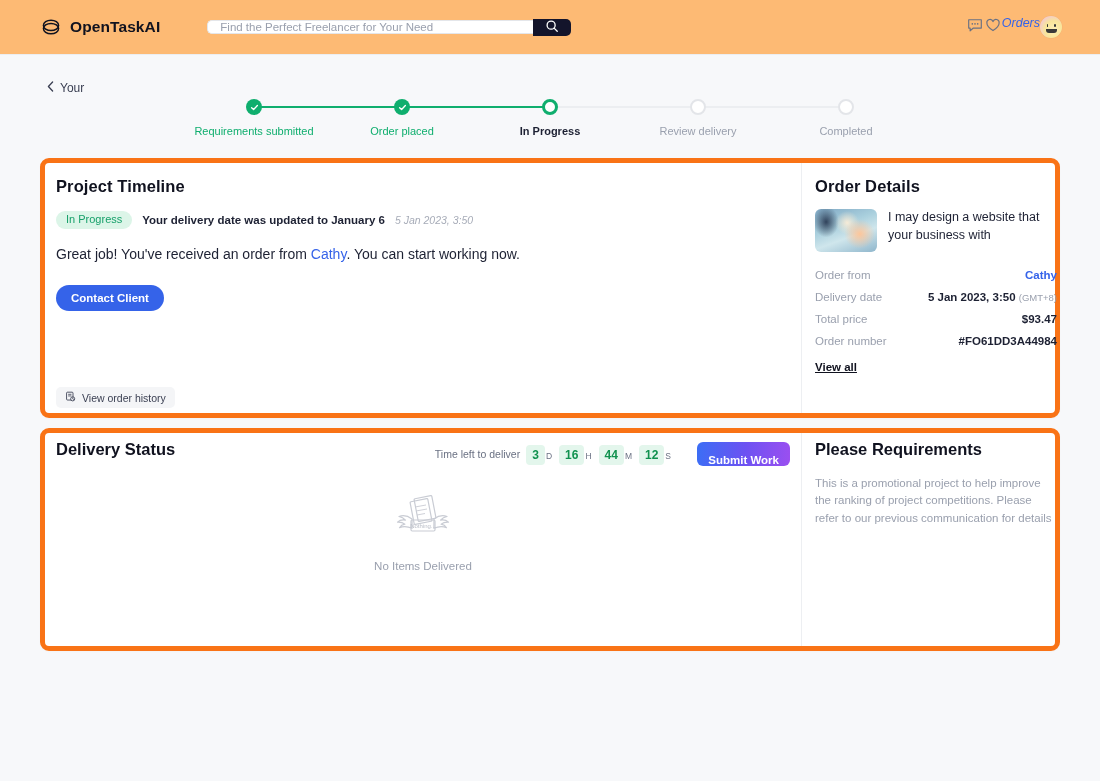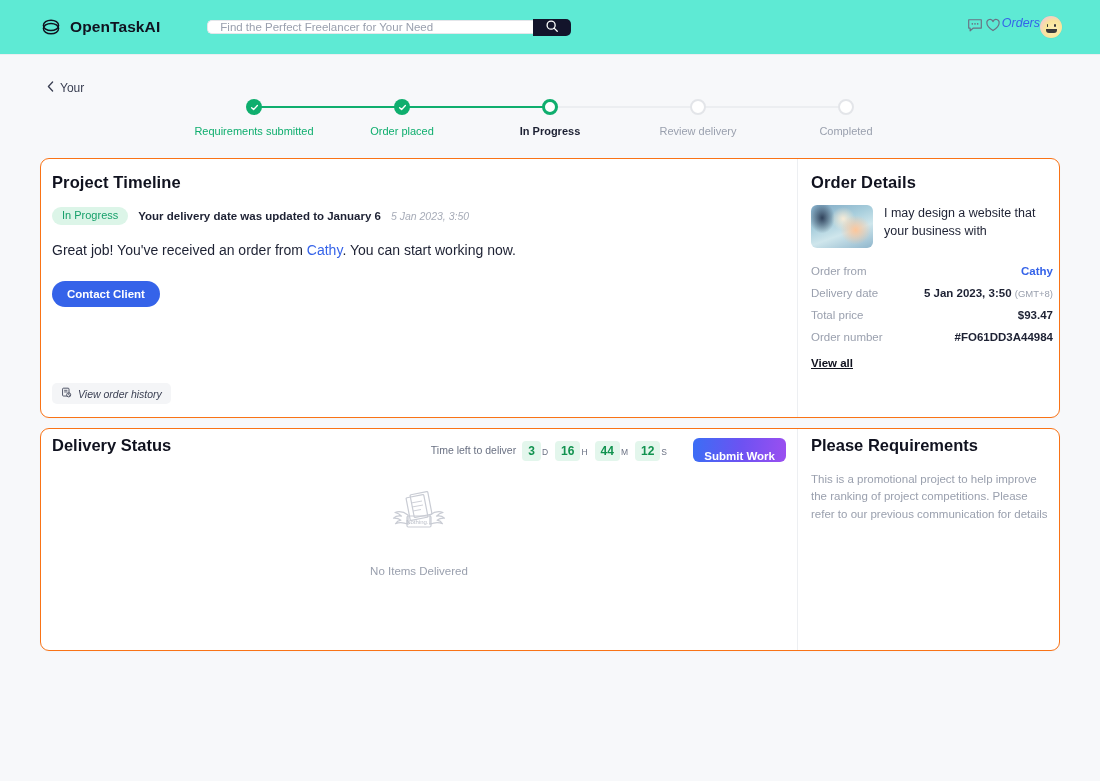--- a/index.html
+++ b/index.html
@@ -7,21 +7,21 @@
     width: 1100px; height: 781px;
     background: #f7f8fa;
     font-family: "Liberation Sans", sans-serif;
     -webkit-font-smoothing: antialiased;
   }
   .page { position: relative; width: 1100px; height: 781px; overflow: hidden; }
 
   
   .header {
     position: absolute; top: 0; left: 0; width: 1100px; height: 55px;
-    background: #5eead4;
+    background: #fdba74;
     border-bottom: 1px solid #eceef1;
     display: flex; align-items: center;
   }
   .logo-wrap { display: flex; align-items: center; gap: 8px; margin-left: 40px; }
   .logo-mark { width: 22px; height: 22px; position: relative; }
   .logo-text { font-size: 15.5px; font-weight: 700; color: #10121f; letter-spacing: .1px; }
 
   .search-wrap {
     margin-left: 47px; position: relative;
     width: 364px; height: 29px;
@@ -86,21 +86,21 @@
   .dot.todo { background: #ffffff; border: 2px solid #e3e5e9; }
   .step-label { margin-top: 10px; font-size: 11px; white-space: nowrap; }
   .step-label.done { color: #0fae6e; }
   .step-label.current { color: #1d2133; font-weight: 600; }
   .step-label.todo { color: #9aa0ae; }
 
   
   .card-row {
     position: absolute;
     background: #ffffff;
-    border: 1px solid #f97316;
+    border: 5px solid #f97316;
     border-radius: 9px;
     display: flex;
     box-shadow: 0 1px 2px rgba(16,18,31,.02);
   }
   #row-top { left: 40px; top: 158px; width: 1020px; height: 260px; }
   #row-bottom { left: 40px; top: 428px; width: 1020px; height: 223px; }
 
   .col-left { width: 756px; position: relative; }
   .col-right { flex: 1; border-left: 1px solid #edeff2; position: relative; }
 
@@ -129,21 +129,20 @@
     font-size: 11.5px; font-weight: 600; cursor: pointer;
     font-family: "Liberation Sans", sans-serif;
   }
   .btn-history {
     position: absolute; left: 11px; top: 224px;
     background: #f4f5f7; border: none; border-radius: 5px;
     height: 21px; padding: 0 9px;
     display: flex; align-items: center; gap: 6px;
     font-size: 10.5px; color: #3a3f52; cursor: pointer;
     font-family: "Liberation Sans", sans-serif;
-    font-style: italic;
   }
 
   
   .od-title { position: absolute; left: 13px; top: 14px; }
   .od-prod { position: absolute; left: 13px; top: 46px; display: flex; gap: 11px; width: 242px; }
   .od-thumb {
     width: 62px; height: 43px; border-radius: 6px; flex: none;
     background:
       radial-gradient(ellipse 40% 55% at 72% 58%, rgba(255,196,150,.95) 0%, rgba(255,196,150,0) 62%),
       radial-gradient(ellipse 30% 42% at 52% 32%, rgba(255,238,214,.9) 0%, rgba(255,238,214,0) 65%),
@@ -175,21 +174,21 @@
   .btn-submit {
     position: absolute; right: 11px; top: 9px;
     background: linear-gradient(95deg, #3b6ef5 0%, #6d52f2 52%, #9b4ff0 100%);
     color: #fff; border: none; border-radius: 6px;
     height: 22px; padding: 12px 11px;
     font-size: 11.5px; font-weight: 600; cursor: pointer;
     font-family: "Liberation Sans", sans-serif;
   }
   .ds-empty {
     position: absolute; left: 0; right: 0; top: 60px;
-    display: flex; flex-direction: column; align-items: center; gap: 24px;
+    display: flex; flex-direction: column; align-items: center; gap: 15px;
   }
   .ds-empty-text { font-size: 11.5px; color: #9aa0ae; }
 
   
   .pr-title { position: absolute; left: 13px; top: 7px; font-size: 16.5px; font-weight: 700; color: #10121f; }
   .pr-body {
     position: absolute; left: 13px; top: 42px; width: 240px;
     font-size: 11.5px; line-height: 1.5; color: #9aa0ae;
   }
 </style>

